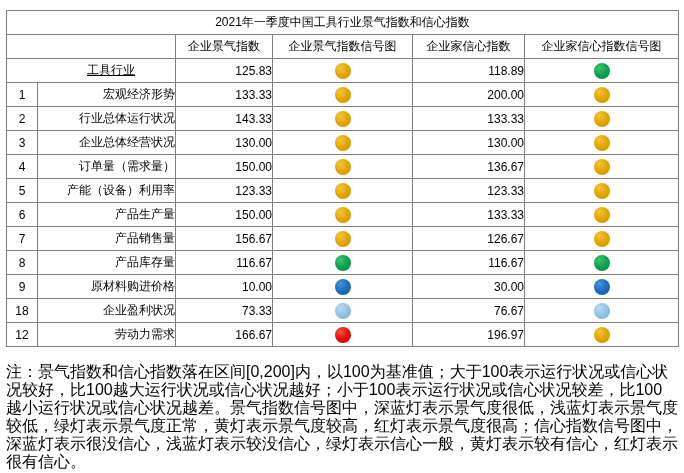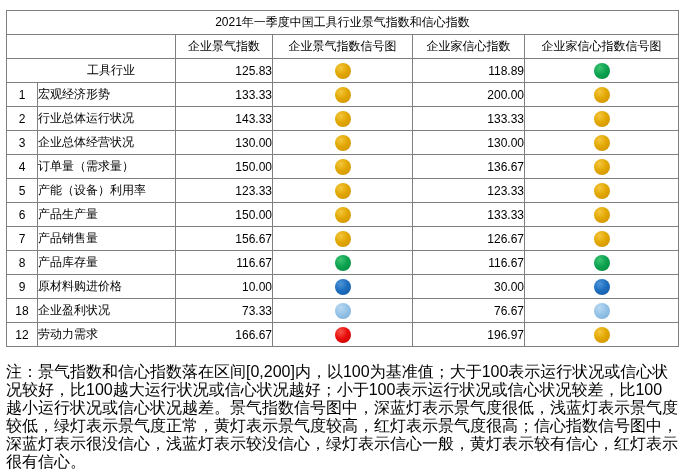--- a/index.html
+++ b/index.html
@@ -13,25 +13,25 @@
     border-collapse:collapse;table-layout:fixed;width:672px;
   }
   table.idx td{
     border:1px solid #7f7f7f;
     font-size:12px;padding:0;height:23px;
     overflow:hidden;white-space:nowrap;vertical-align:middle;
   }
   td.title-cell{text-align:center;font-size:13px;height:21px;}
   td.header-cell{text-align:center;height:23px;}
   td.num-cell{text-align:center;}
-  td.name-cell{text-align:left;padding-left:5px;font-family:Liberation Mono, monospace;}
+  td.name-cell{text-align:right;padding-left:5px;font-family:Liberation Mono, monospace;}
   td.value-cell{text-align:right;padding-right:14px;}
   td.signal-cell{text-align:center;}
   td.summary-name-cell{text-align:center;}
-  .underlined{margin-left:40px;}
+  .underlined{text-decoration:underline;margin-left:40px;}
   .signal-light{
     display:inline-block;width:16px;height:16px;border-radius:50%;
     vertical-align:middle;
   }
   .signal-light[data-color="yellow"]{background:radial-gradient(circle at 35% 30%, #f3c63e 0%, #e3a703 45%, #c99000 100%);}
   .signal-light[data-color="green"]{background:radial-gradient(circle at 35% 30%, #3cc472 0%, #0da350 45%, #028a3f 100%);}
   .signal-light[data-color="dark_blue"]{background:radial-gradient(circle at 35% 30%, #4e94d8 0%, #1e6fc0 45%, #14569b 100%);}
   .signal-light[data-color="light_blue"]{background:radial-gradient(circle at 35% 30%, #b8d8f1 0%, #92c1e6 50%, #79abd4 100%);}
   .signal-light[data-color="red"]{background:radial-gradient(circle at 35% 30%, #f6564a 0%, #e90d0d 45%, #bf0000 100%);}
   .note{

